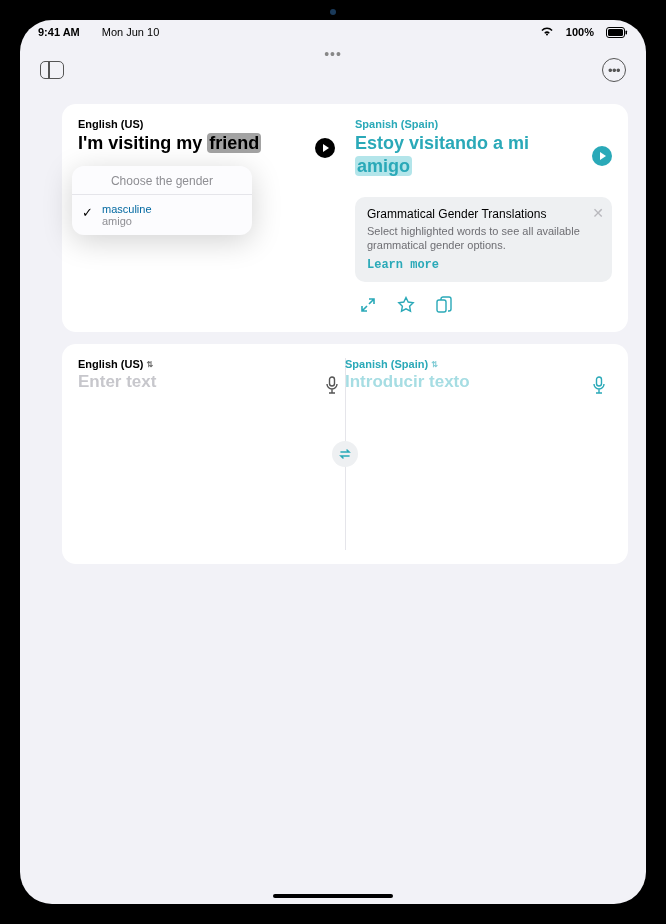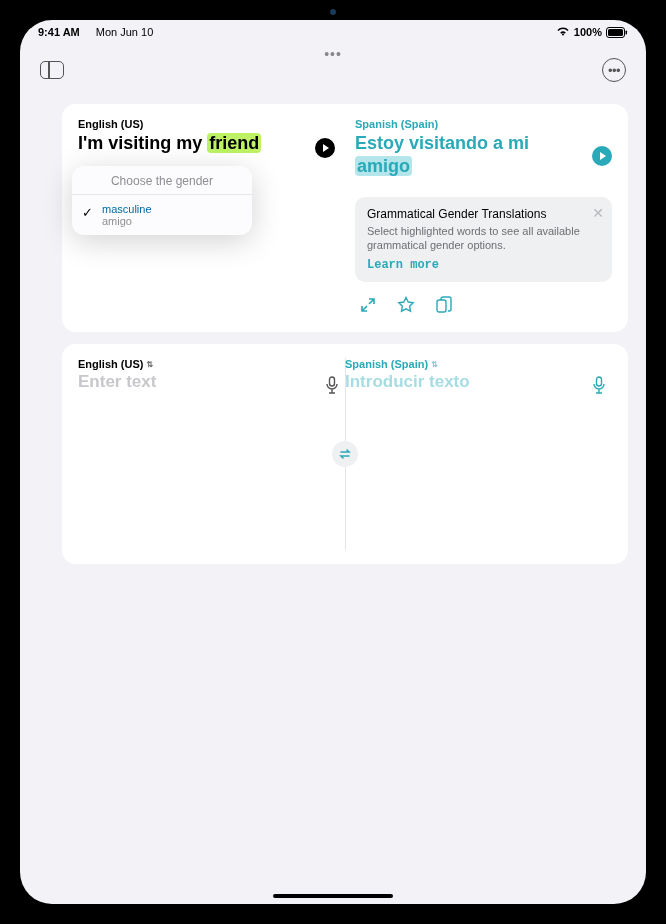--- a/index.html
+++ b/index.html
@@ -47,26 +47,26 @@
       justify-content: space-between;
       align-items: center;
       padding: 6px 18px 2px;
       font-size: 11px;
       font-weight: 600;
       color: #000;
     }
     .status-left {
       display: flex;
       align-items: center;
-      gap: 16px;
+      gap: 22px;
     }
     .status-right {
       display: flex;
       align-items: center;
-      gap: 4px;
+      gap: 12px;
     }
     .battery-icon {
       display: inline-flex;
       align-items: center;
     }
     .top-center-dots {
       position: absolute;
       top: 26px;
       left: 50%;
       transform: translateX(-50%);
@@ -141,21 +141,21 @@
     .lang-label.teal {
       color: #2aa9b8;
     }
     .source-text {
       font-size: 18px;
       font-weight: 700;
       color: #000;
       line-height: 1.3;
     }
     .source-text .highlighted {
-      background: #bef264;
+      background: #a3a3a3;
       border-radius: 4px;
       padding: 0 2px;
     }
     .target-text {
       font-size: 18px;
       font-weight: 700;
       color: #2aa9b8;
       line-height: 1.3;
     }
     .target-text .highlighted {

